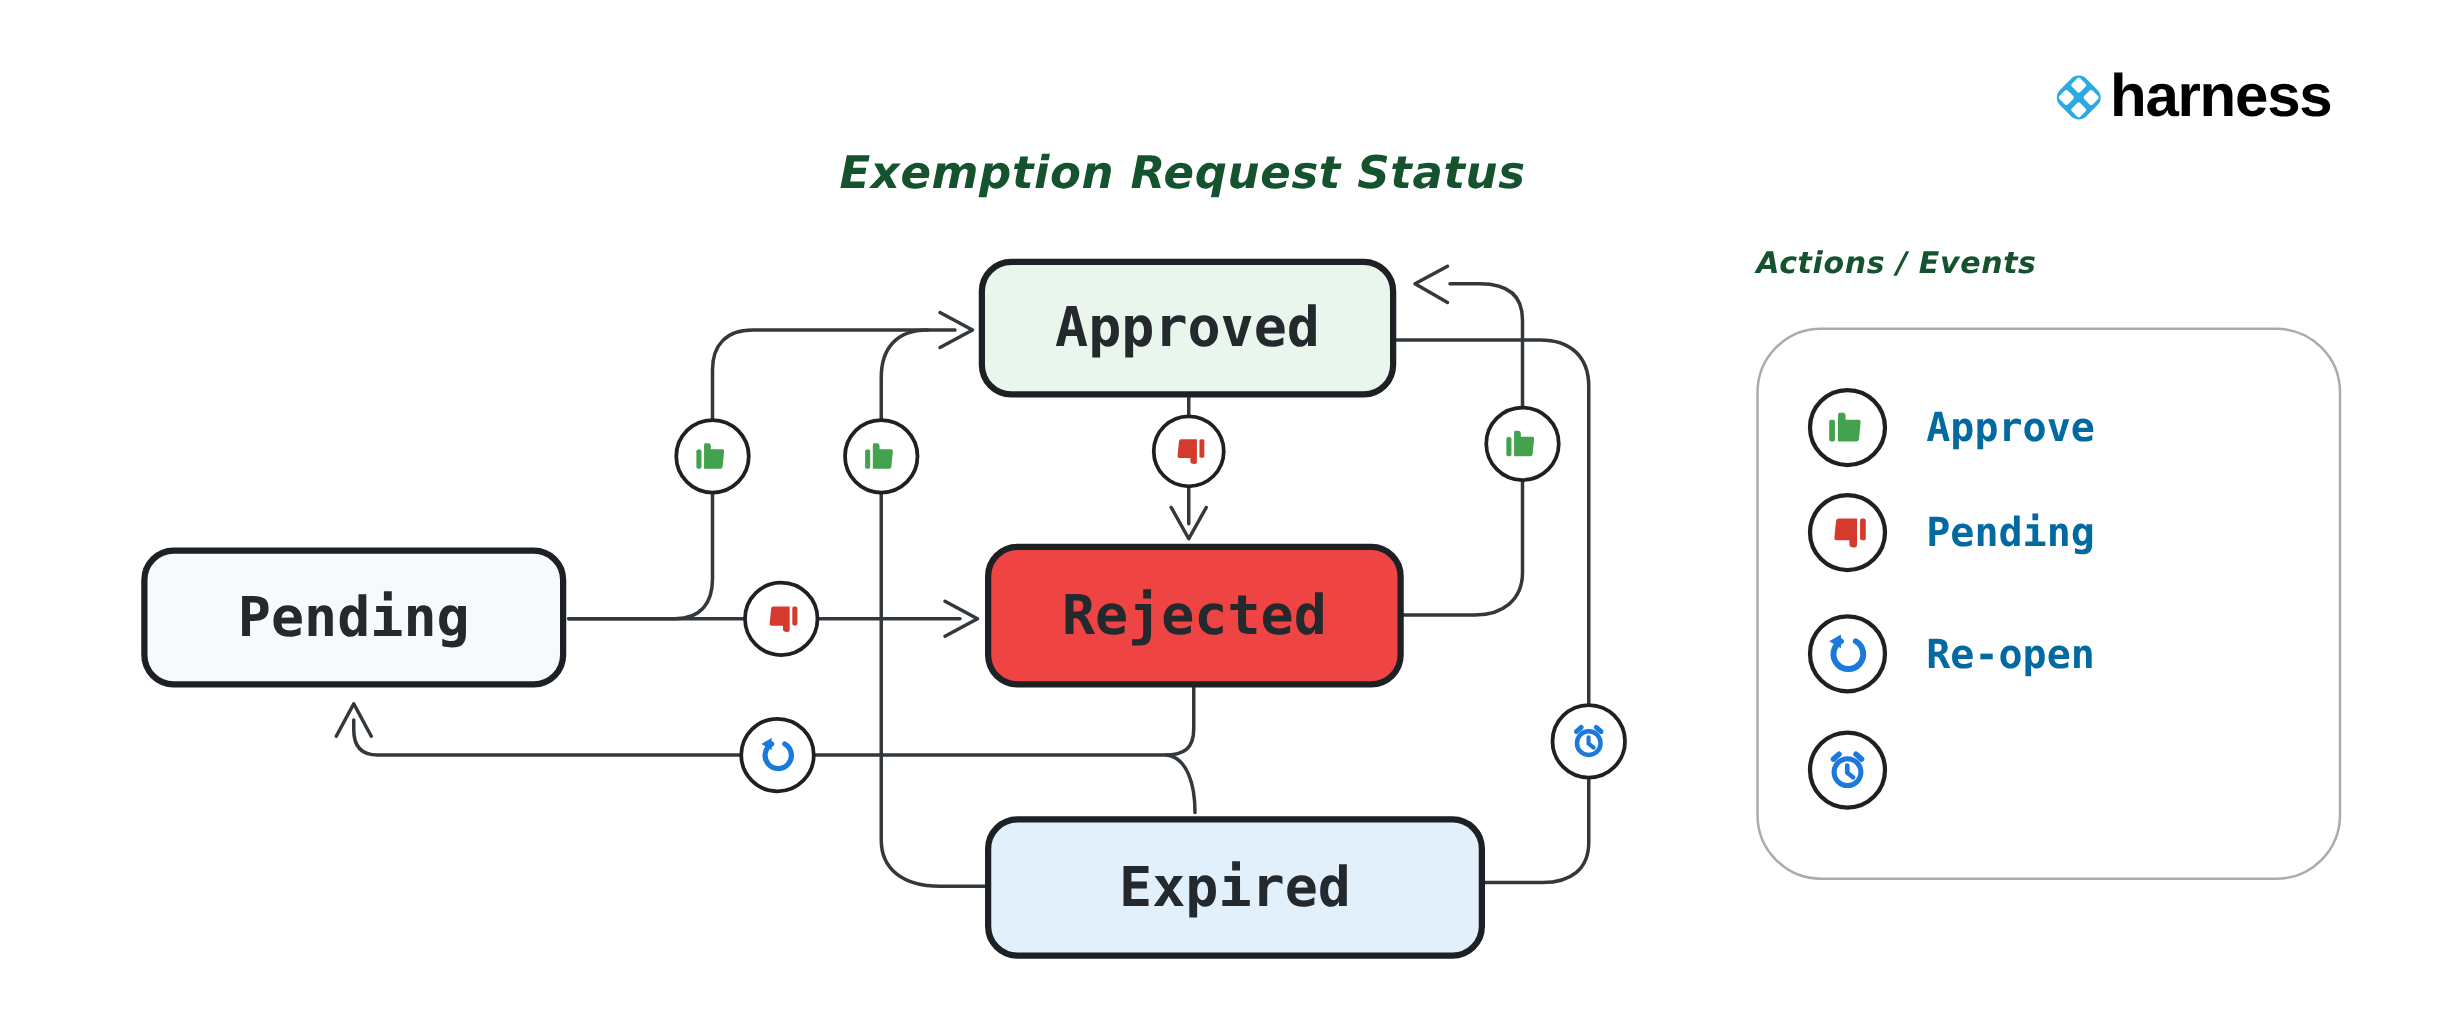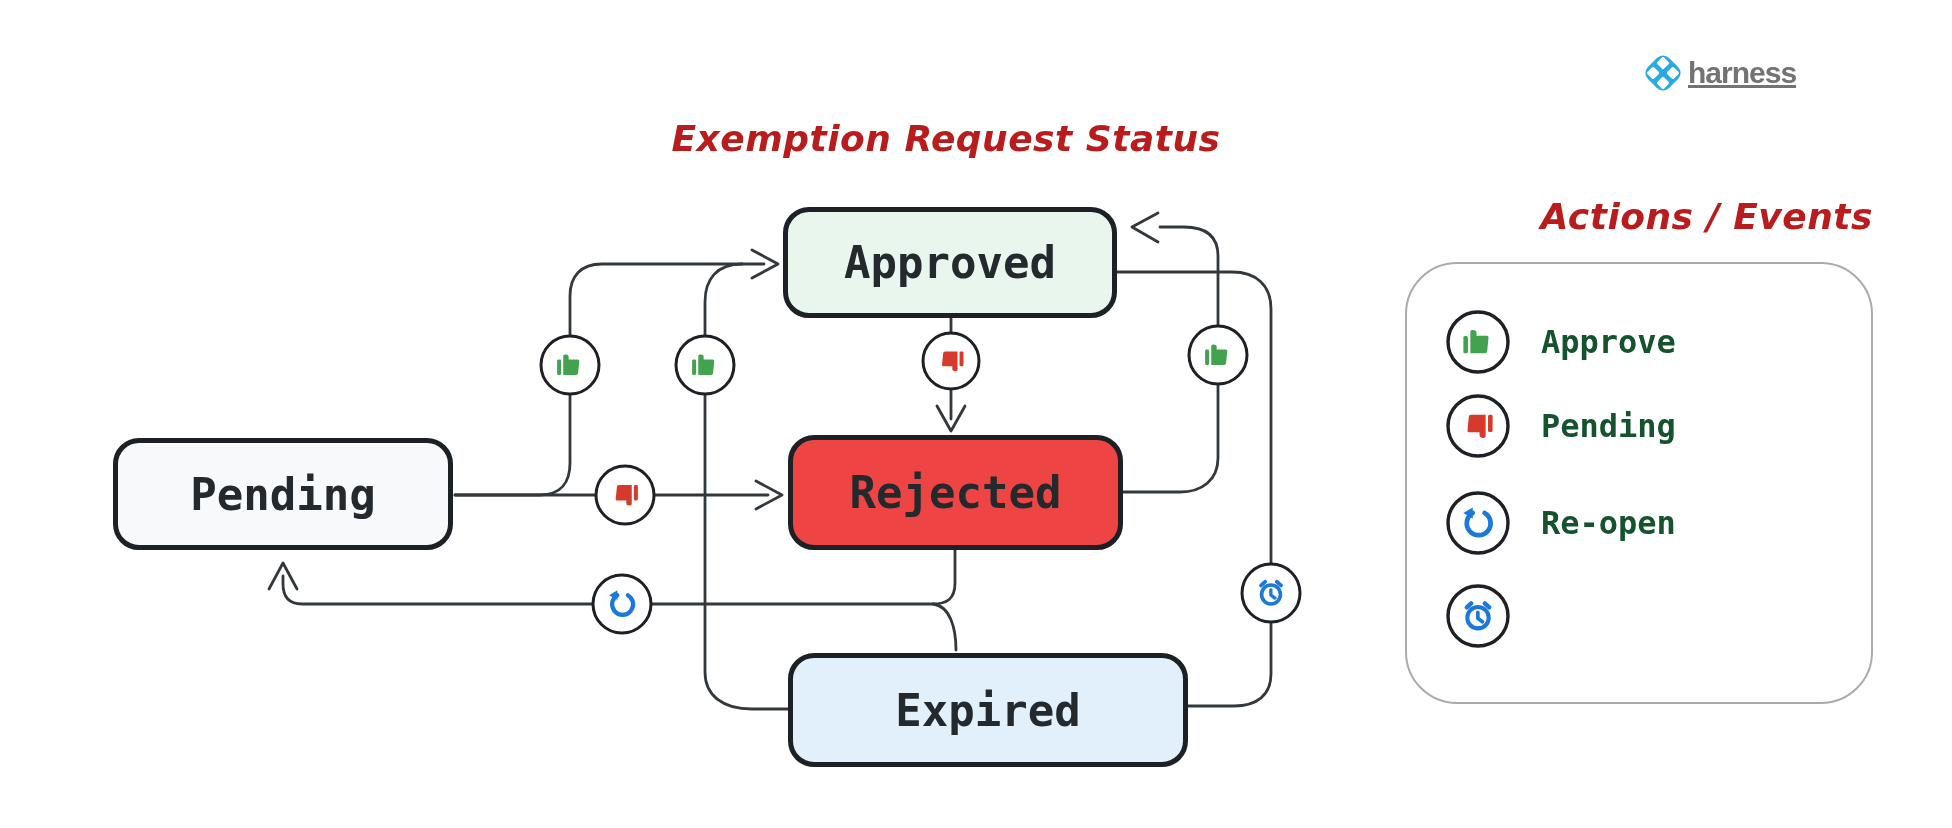--- a/index.html
+++ b/index.html
@@ -10,40 +10,40 @@
   
   .state { position:absolute; box-sizing:border-box; display:flex; align-items:center; justify-content:center;
            border:5px solid #1d2125; border-radius:26px;
            font-family:"DejaVu Sans Mono", monospace; font-weight:bold; font-size:44px; color:#24292e; }
   #st-pending  { left:113px; top:438px; width:340px; height:112px; background:#f7f9fb; }
   #st-approved { left:783px; top:207px; width:334px; height:111px; background:#e9f6ee; }
   #st-rejected { left:788px; top:435px; width:335px; height:115px; background:#ef4444; }
   #st-expired  { left:788px; top:653px; width:400px; height:114px; background:#e2f0fb; }
 
   
-  .hand { font-family:"DejaVu Sans", sans-serif; font-style:italic; font-weight:600; color:#b91c1c; letter-spacing:.5px; }
+  .hand { font-family:"DejaVu Sans", sans-serif; font-style:italic; font-weight:600; color:#14532d; letter-spacing:.5px; }
   .title { position:absolute; left:596px; top:118px; width:700px; text-align:center; font-size:36px; }
-  .legend-title { position:absolute; left:1405px; top:196px; width:468px; text-align:right; font-size:36px; }
+  .legend-title { position:absolute; left:1405px; top:196px; width:468px; text-align:left; font-size:24px; }
 
   
   .legend-box { position:absolute; left:1405px; top:262px; width:468px; height:442px; box-sizing:border-box;
                 background:#ffffff; border:2.5px solid #ababab; border-radius:52px; }
   .lrow { position:absolute; left:38px; display:flex; align-items:center; gap:30px; }
   .lrow svg { display:block; }
-  .llabel { font-family:"DejaVu Sans Mono", monospace; font-weight:bold; font-size:32px; color:#14532d; white-space:nowrap; }
+  .llabel { font-family:"DejaVu Sans Mono", monospace; font-weight:bold; font-size:32px; color:#0369a1; white-space:nowrap; }
   .llabel.small { font-size:27px; line-height:1.22; white-space:normal; width:345px; }
   #lrow-1 { top:45px; }
   #lrow-2 { top:129px; }
   #lrow-3 { top:226px; }
   #lrow-4 { top:319px; }
 
   
   .logo { position:absolute; left:1640px; top:50px; display:flex; align-items:center; }
-  .wordmark { font-family:"Liberation Sans", sans-serif; font-weight:bold; font-size:30px;
-              letter-spacing:-1px; color:#737373; margin-left:2px;text-decoration:underline; }
+  .wordmark { font-family:"Liberation Sans", sans-serif; font-weight:bold; font-size:48px;
+              letter-spacing:-1px; color:#000000; margin-left:2px; }
 </style>
 </head>
 <body>
 
 <div class="canvas">
 
   <svg width="0" height="0" style="position:absolute" aria-hidden="true">
     <defs>
       <symbol id="i-thumb" viewBox="0 0 24 24">
         <rect x="3.4" y="8.4" width="2.7" height="10.2" rx="0.9" fill="currentColor"></rect>

